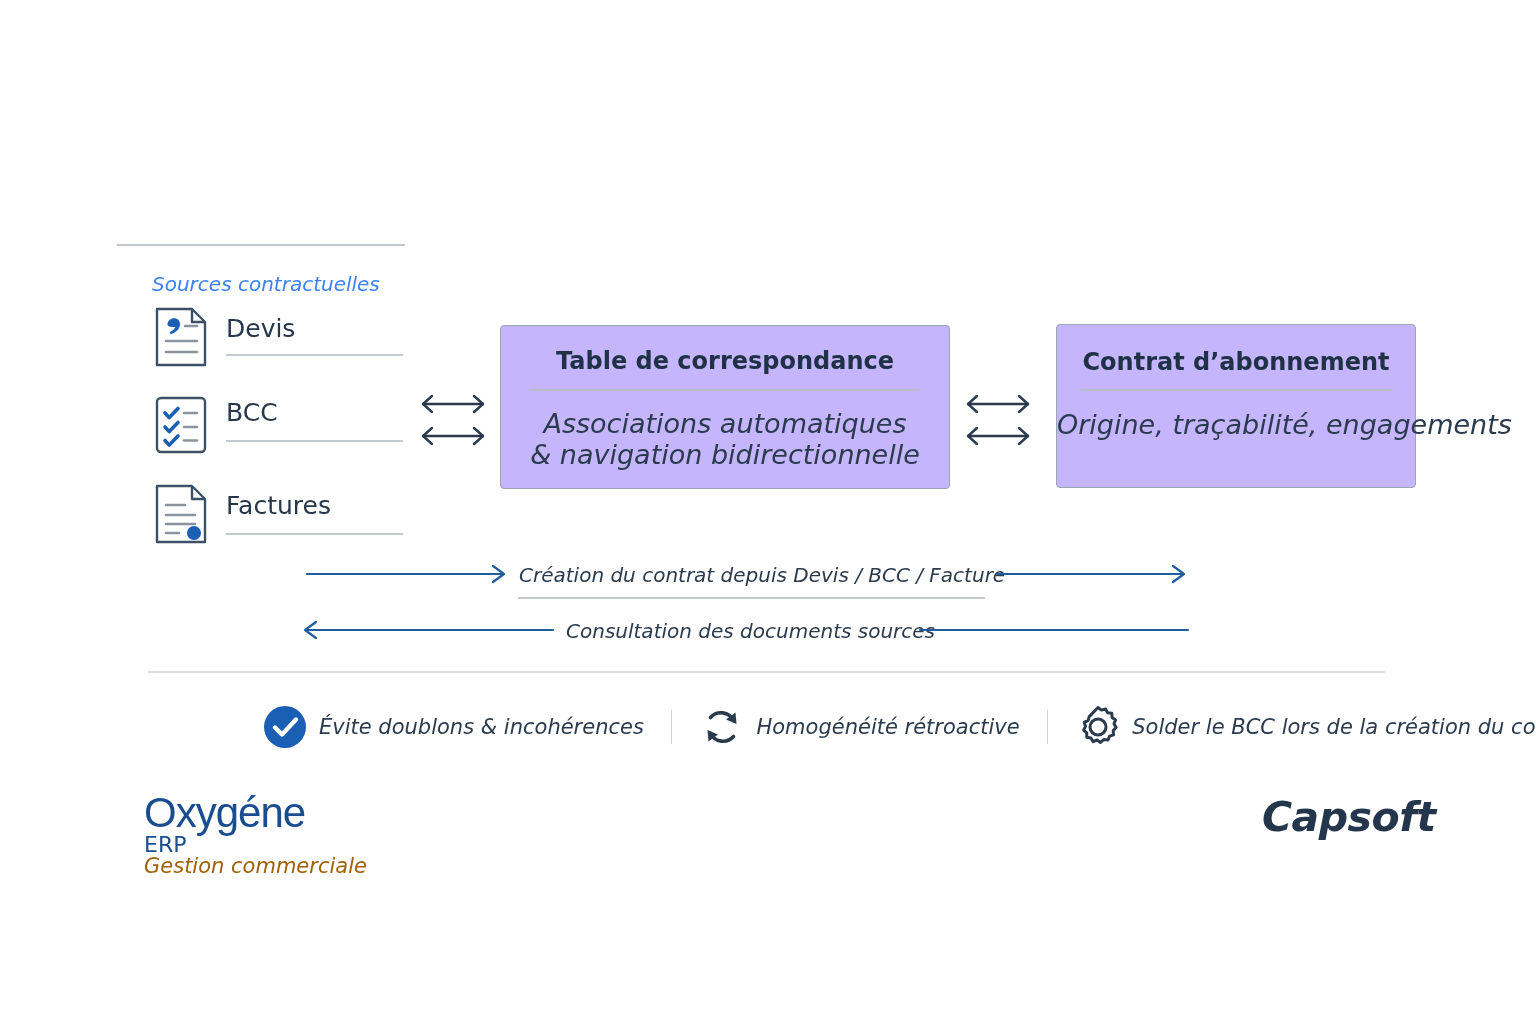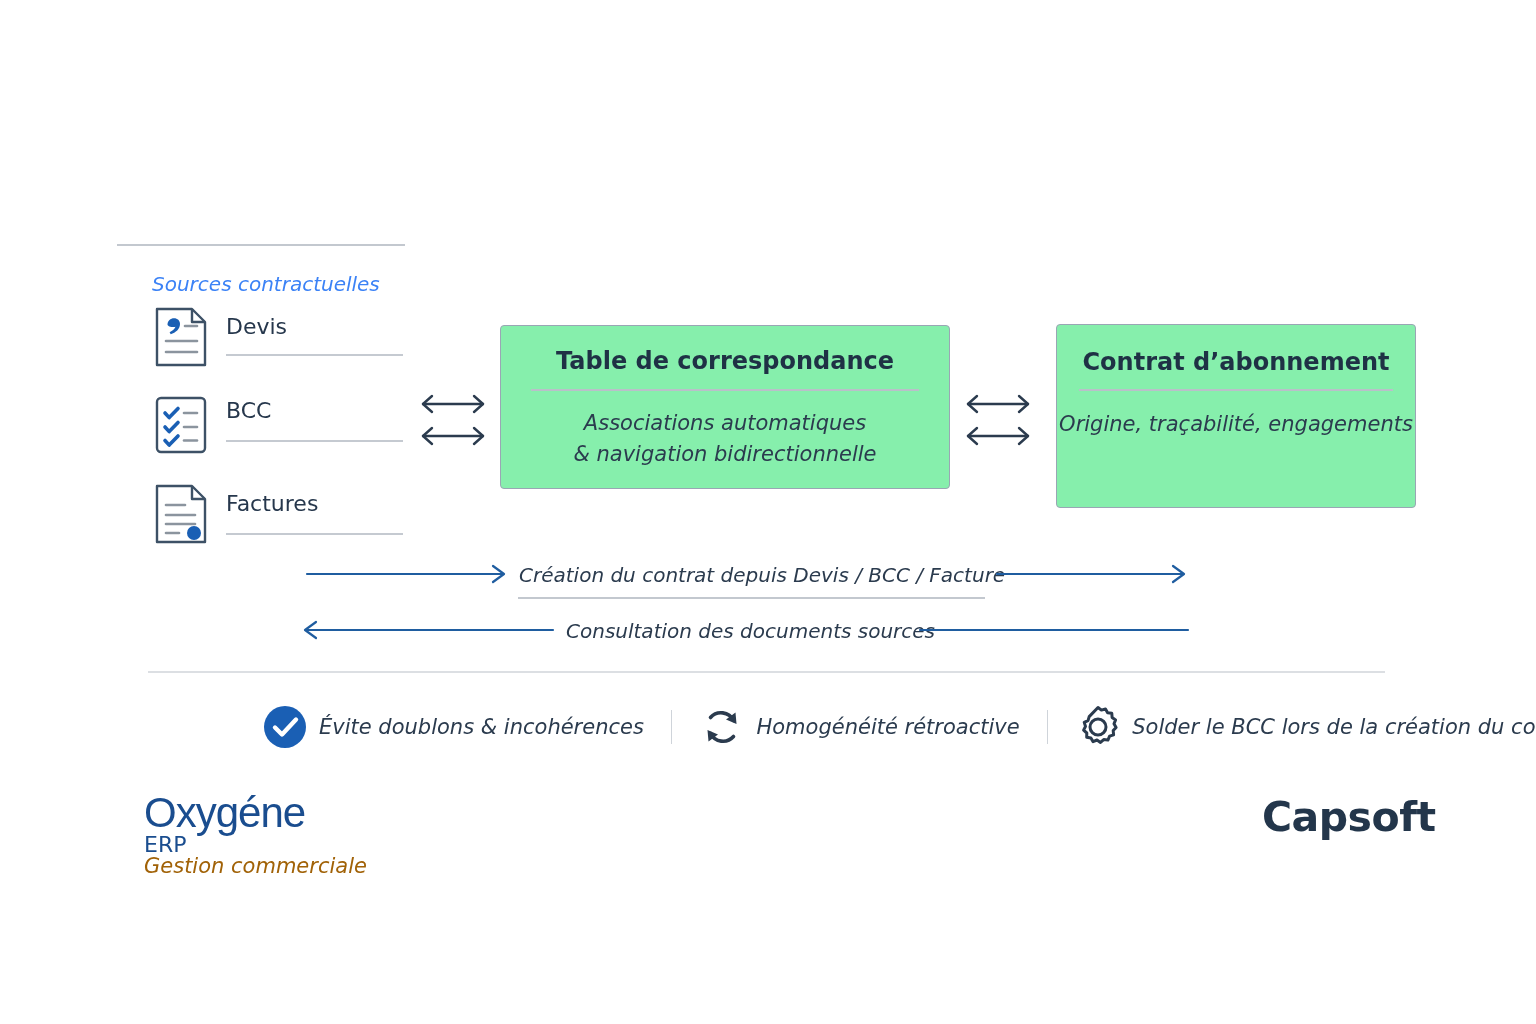--- a/index.html
+++ b/index.html
@@ -63,21 +63,21 @@
     position: absolute;
     left: 0;
     top: 0;
     width: 66px;
     height: 66px;
   }
   .doc-label {
     position: absolute;
     left: 78px;
     top: 10px;
-    font-size: 22px;
+    font-size: 25px;
     color: #26374c;
     white-space: nowrap;
   }
   .doc-underline {
     position: absolute;
     left: 78px;
     top: 50px;
     width: 177px;
     height: 2px;
     background: #c5cad1;
@@ -94,25 +94,25 @@
     height: 70px;
   }
   .arrow-pair.left  { left: 413px; top: 385px; }
   .arrow-pair.right { left: 958px; top: 385px; }
 
   
   .panel {
     position: absolute;
     border: 1.6px solid #9aa6b4;
     border-radius: 4px;
-    background: #86efac;
+    background: #c4b5fd;
     box-sizing: border-box;
   }
   .panel.center { left: 500px; top: 325px; width: 450px; height: 164px; }
-  .panel.right  { left: 1056px; top: 324px; width: 360px; height: 184px; }
+  .panel.right  { left: 1056px; top: 324px; width: 360px; height: 164px; }
 
   .panel-title {
     position: absolute;
     left: 0;
     right: 0;
     text-align: center;
     font-size: 24px;
     font-weight: bold;
     color: #1f3145;
     white-space: nowrap;
@@ -126,21 +126,21 @@
     background: #b9c0c9;
   }
   .panel.center .panel-rule { left: 30px; right: 30px; top: 63px; }
   .panel.right  .panel-rule { left: 22px; right: 22px; top: 64px; }
 
   .panel-body {
     position: absolute;
     left: 0;
     right: 0;
     text-align: center;
-    font-size: 21px;
+    font-size: 27px;
     font-style: italic;
     color: #2b3b4e;
     line-height: 31px;
     white-space: nowrap;
   }
   .panel.center .panel-body { top: 82px; }
   .panel.right  .panel-body { top: 84px; }
 
   
   .flow {
@@ -237,20 +237,21 @@
     font-style: italic;
     color: #a16207;
     margin-left: 15px;
     line-height: 1;
   }
   .logo-capsoft {
     position: absolute;
     left: 1262px;
     top: 793px;
     font-size: 41px;
+    font-style: italic;
     font-weight: bold;
     color: #23364b;
     letter-spacing: -0.5px;
     white-space: nowrap;
     font-family: "DejaVu Sans", sans-serif;
   }
 </style>
 </head>
 <body>
 

